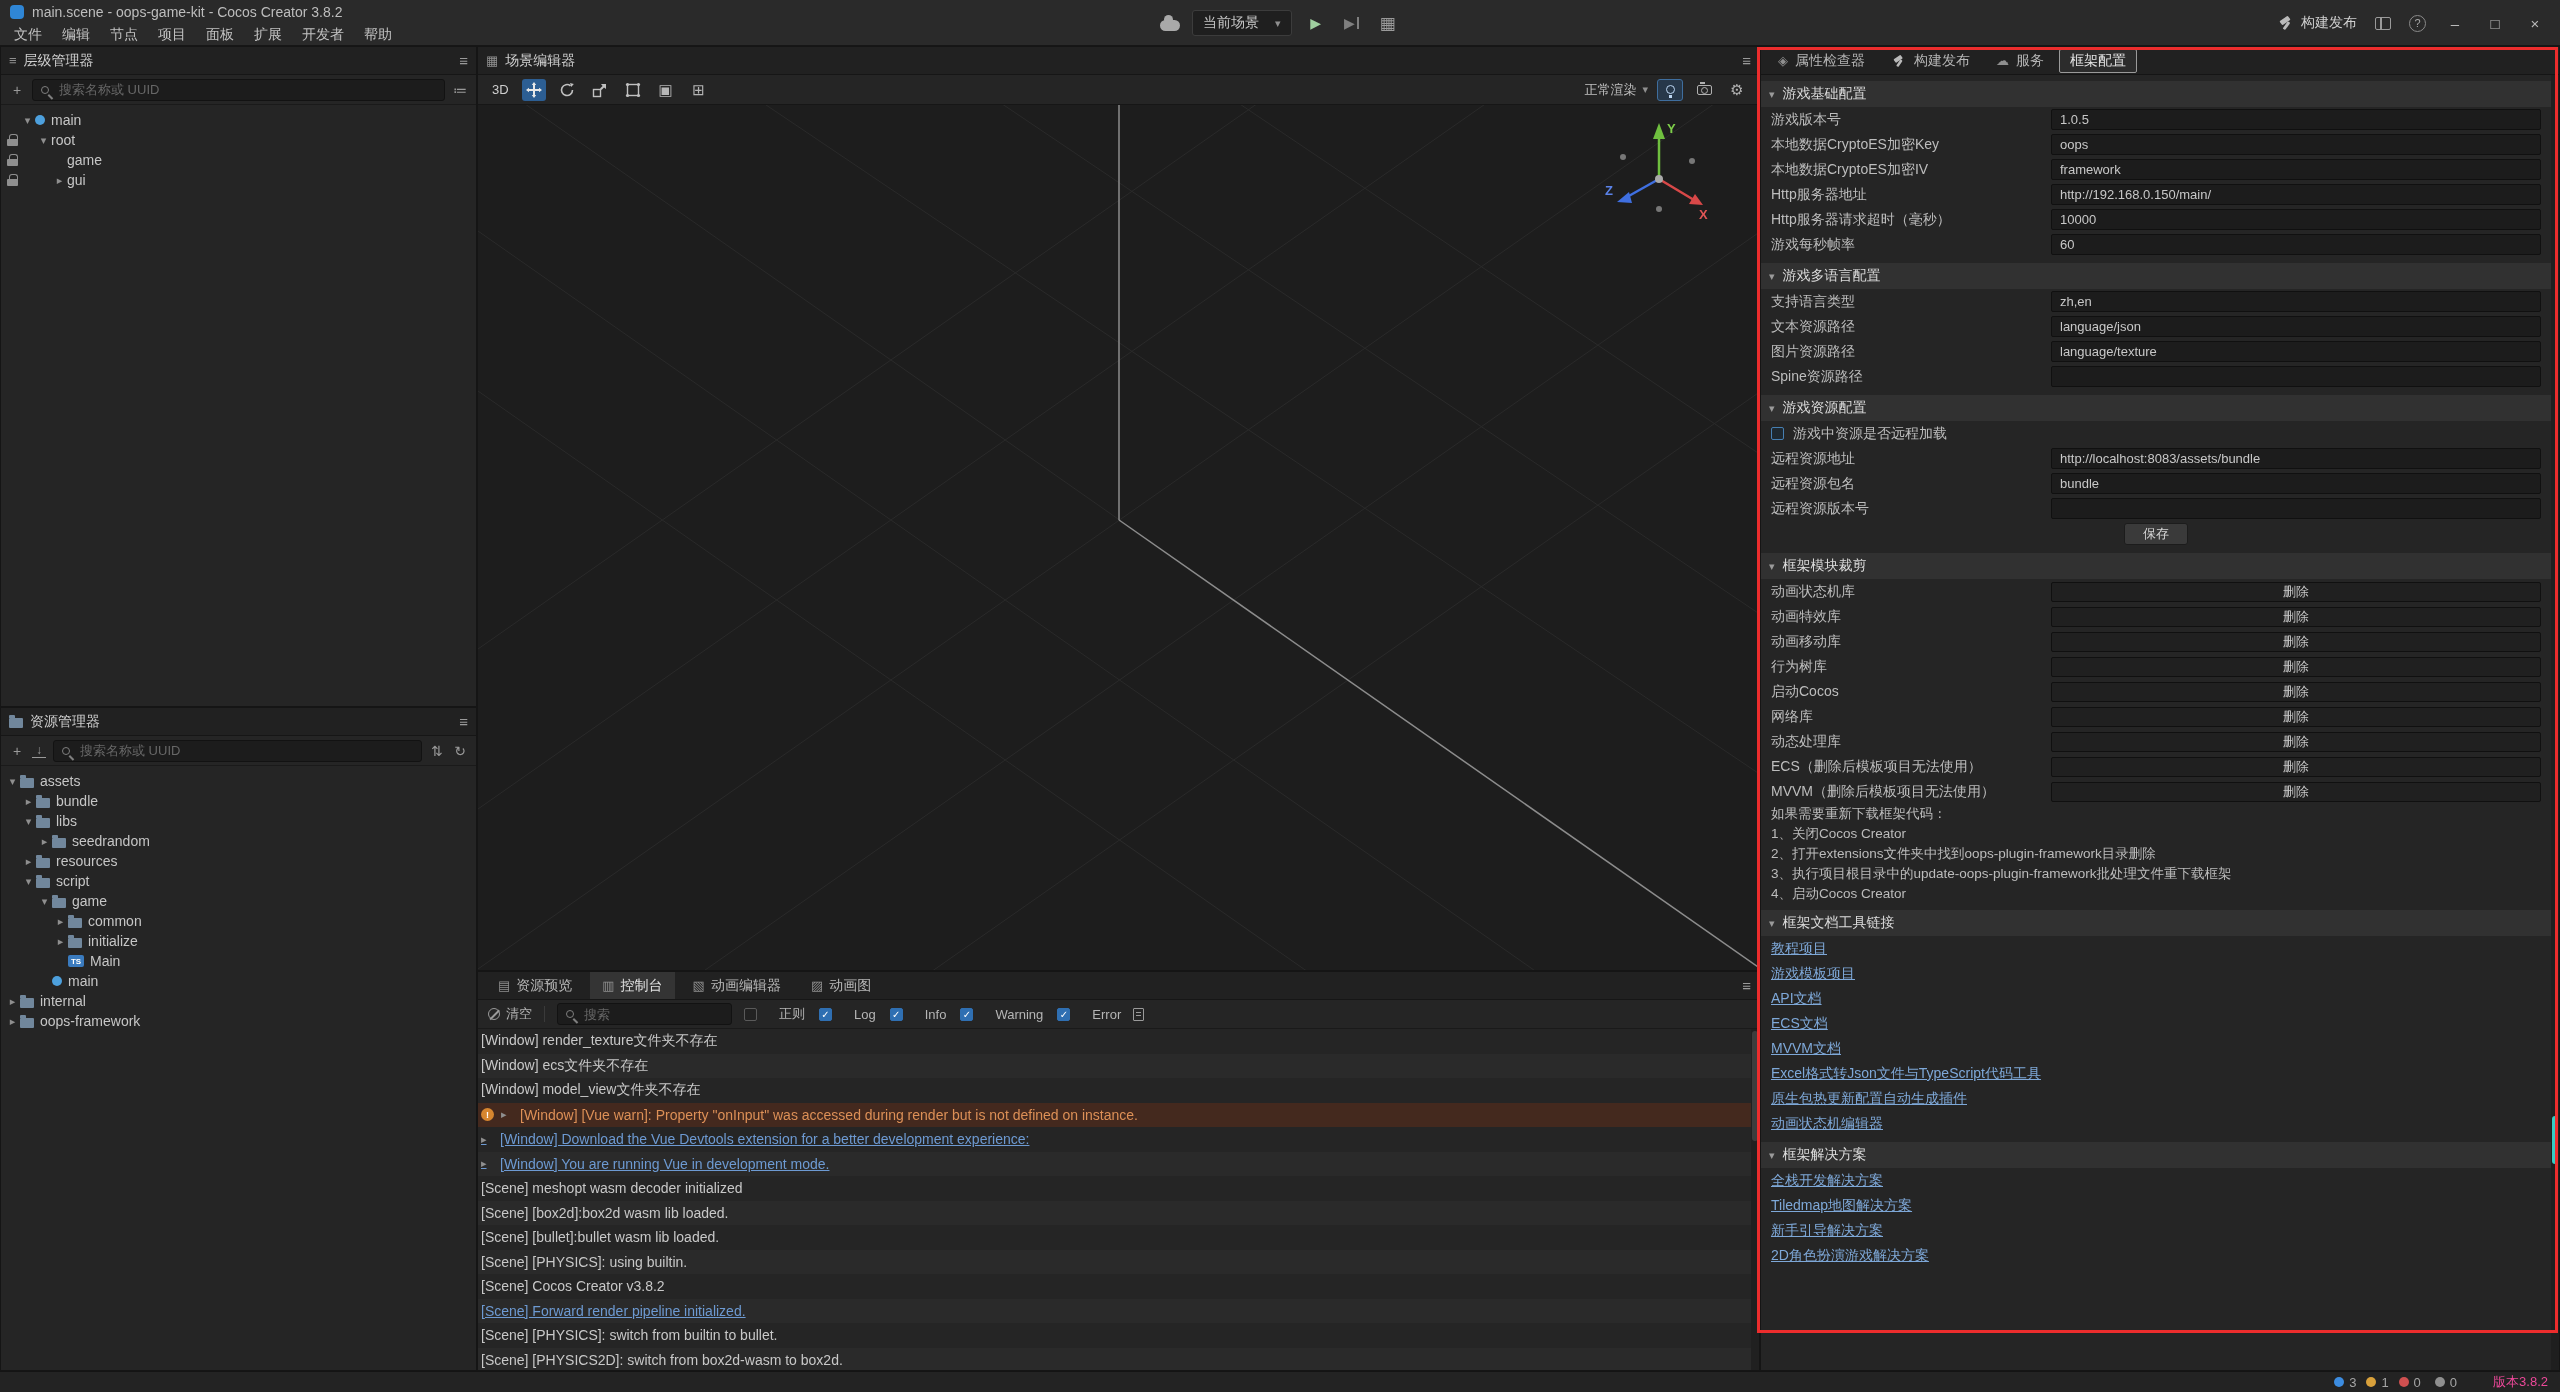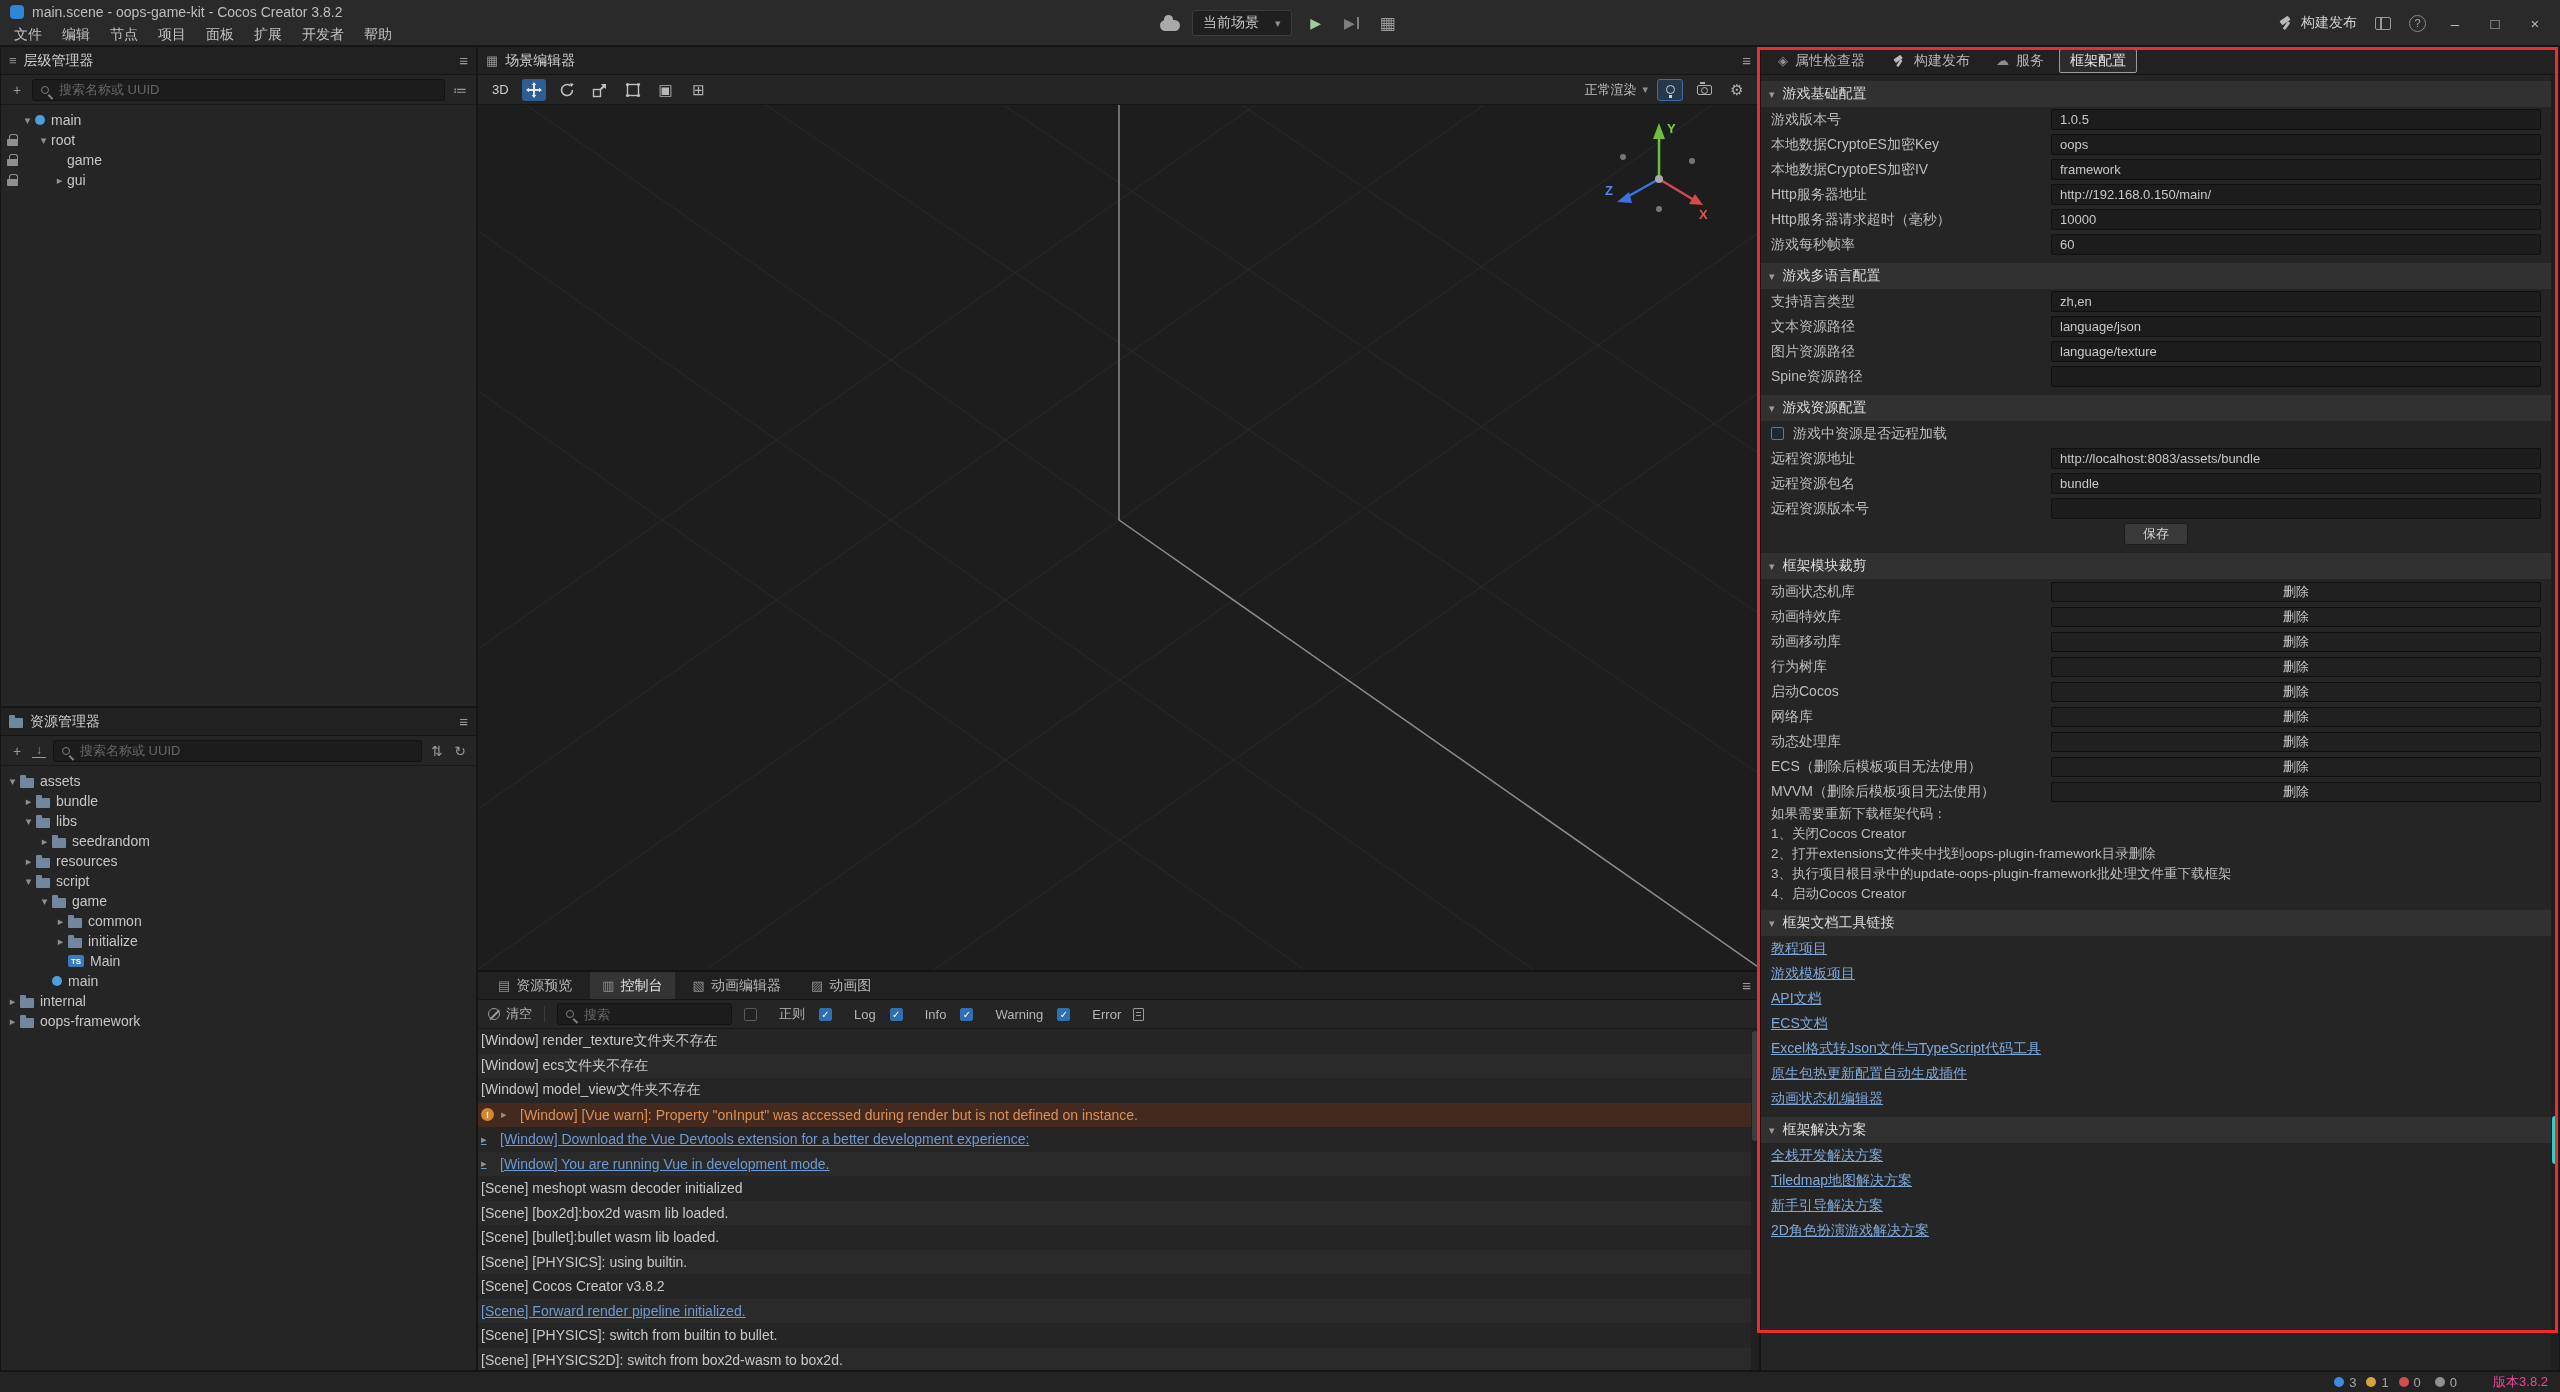--- a/index.html
+++ b/index.html
@@ -687,20 +687,23 @@
       <div class="link-row">
         <span class="link">游戏模板项目</span>
       </div>
       <div class="link-row">
         <span class="link">API文档</span>
       </div>
       <div class="link-row">
         <span class="link">ECS文档</span>
       </div>
       <div class="link-row">
+        <span class="link">MVVM文档</span>
+      </div>
+      <div class="link-row">
         <span class="link">Excel格式转Json文件与TypeScript代码工具</span>
       </div>
       <div class="link-row">
         <span class="link">原生包热更新配置自动生成插件</span>
       </div>
       <div class="link-row">
         <span class="link">动画状态机编辑器</span>
       </div>
       <div class="sec-header">
         <span class="sec-arrow">▾</span>

